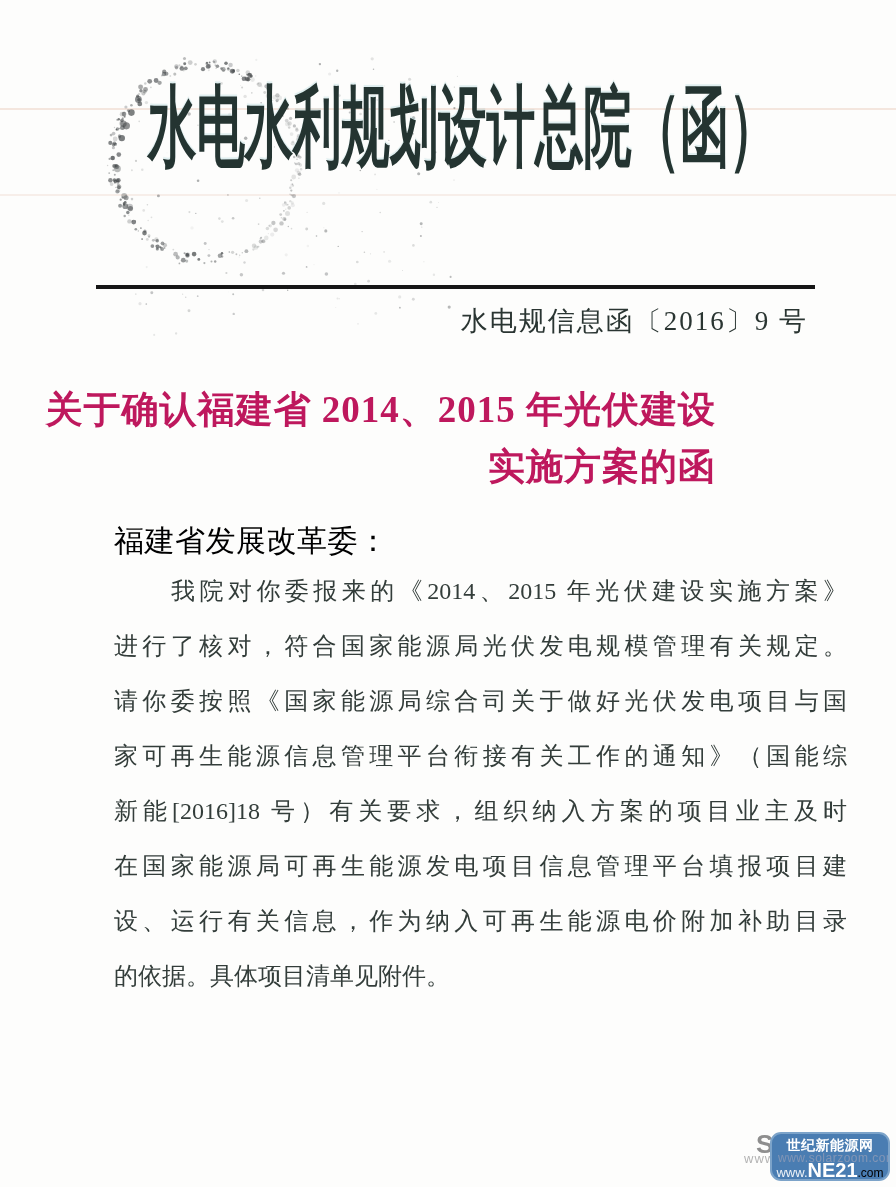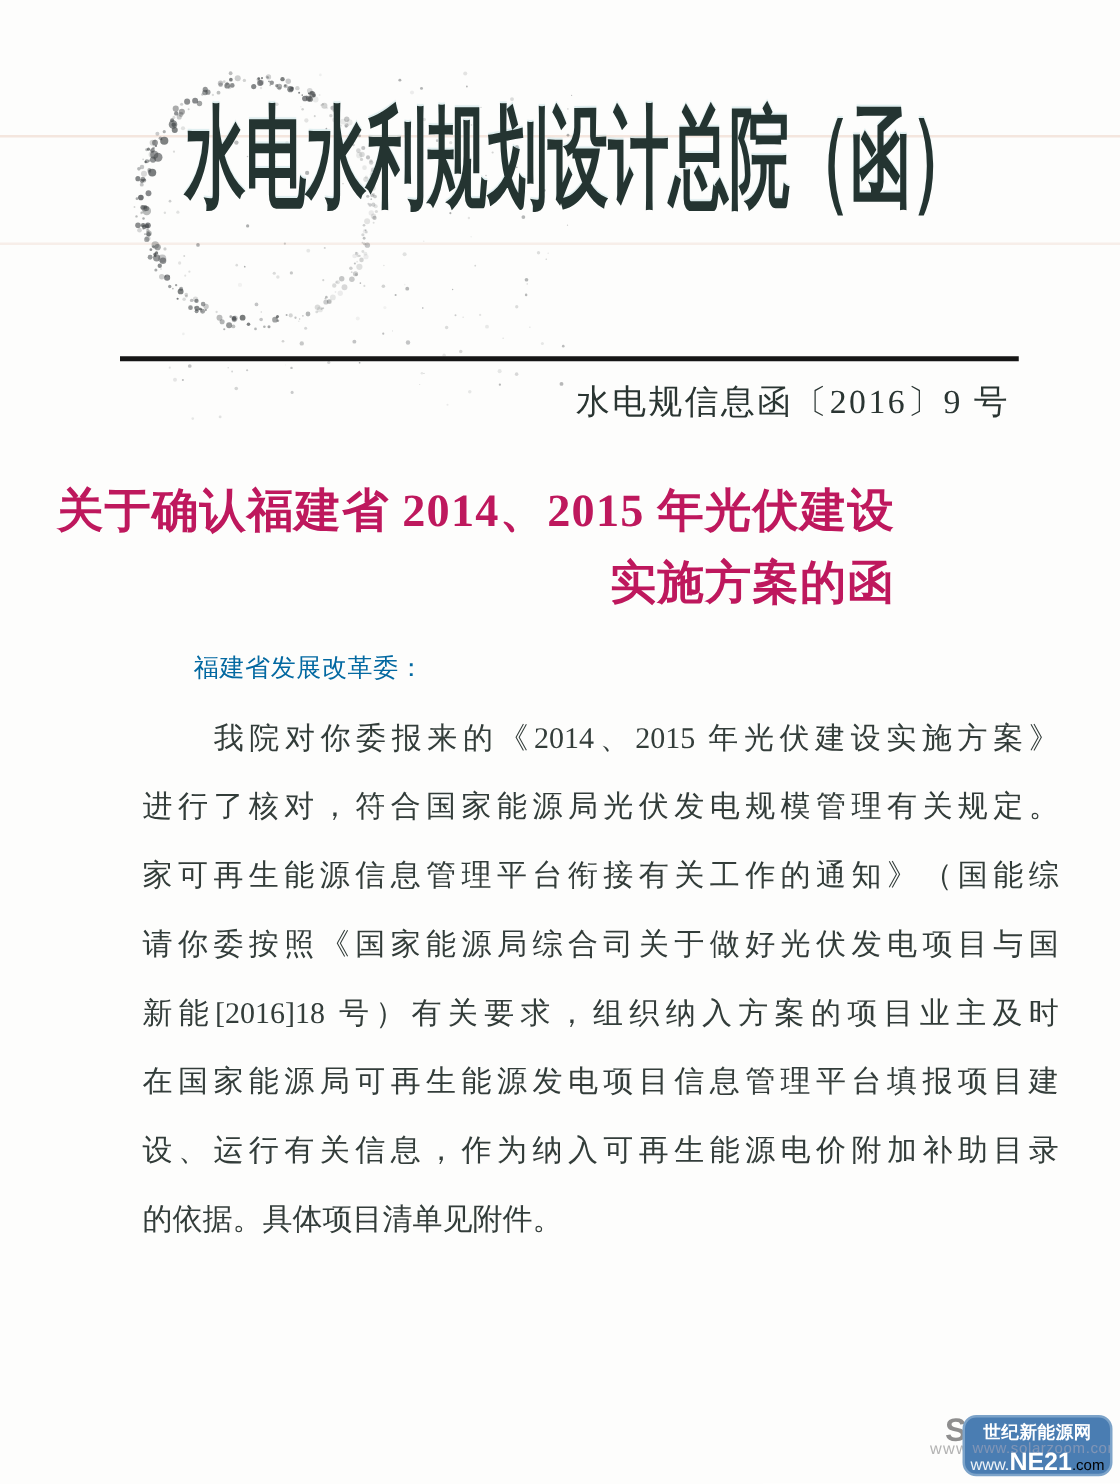--- a/index.html
+++ b/index.html
@@ -33,21 +33,21 @@
   }
 
   .subject{
     position:absolute;left:0;top:381px;width:716px;z-index:3;
     text-align:right;font-size:37px;font-weight:bold;line-height:57px;
     color:#be185d;letter-spacing:1px;
   }
 
   .salutation{
     position:absolute;left:114px;top:521px;z-index:3;
-    font-size:20px;color:#0369a1;letter-spacing:.5px;white-space:nowrap;margin-left:41px;
+    font-size:30px;color:#000000;letter-spacing:.5px;white-space:nowrap;
   }
 
   .body-text{position:absolute;left:114px;top:564px;width:733px;z-index:3;}
   .body-line{
     width:733px;font-size:24px;line-height:55px;color:#333d3a;
     text-align:justify;text-align-last:justify;white-space:pre-wrap;
   }
   .body-line:last-child{text-align-last:left;}
 
   
@@ -544,22 +544,22 @@
   <div class="subject">
     <div>关于确认福建省 2014、2015 年光伏建设</div>
     <div>实施方案的函</div>
   </div>
 
   <div class="salutation">福建省发展改革委：</div>
 
   <div class="body-text" id="body-lines">
       <div class="body-line">　　我院对你委报来的《2014、2015 年光伏建设实施方案》</div>
       <div class="body-line">进行了核对，符合国家能源局光伏发电规模管理有关规定。</div>
+      <div class="body-line">请你委按照《国家能源局综合司关于做好光伏发电项目与国</div>
       <div class="body-line">家可再生能源信息管理平台衔接有关工作的通知》（国能综</div>
-      <div class="body-line">请你委按照《国家能源局综合司关于做好光伏发电项目与国</div>
       <div class="body-line">新能[2016]18 号）有关要求，组织纳入方案的项目业主及时</div>
       <div class="body-line">在国家能源局可再生能源发电项目信息管理平台填报项目建</div>
       <div class="body-line">设、运行有关信息，作为纳入可再生能源电价附加补助目录</div>
       <div class="body-line">的依据。具体项目清单见附件。</div>
     </div>
 
   <div class="ghost-s">S</div>
   <div class="ghost-www">www.</div>
 
   <div class="wm-badge">

